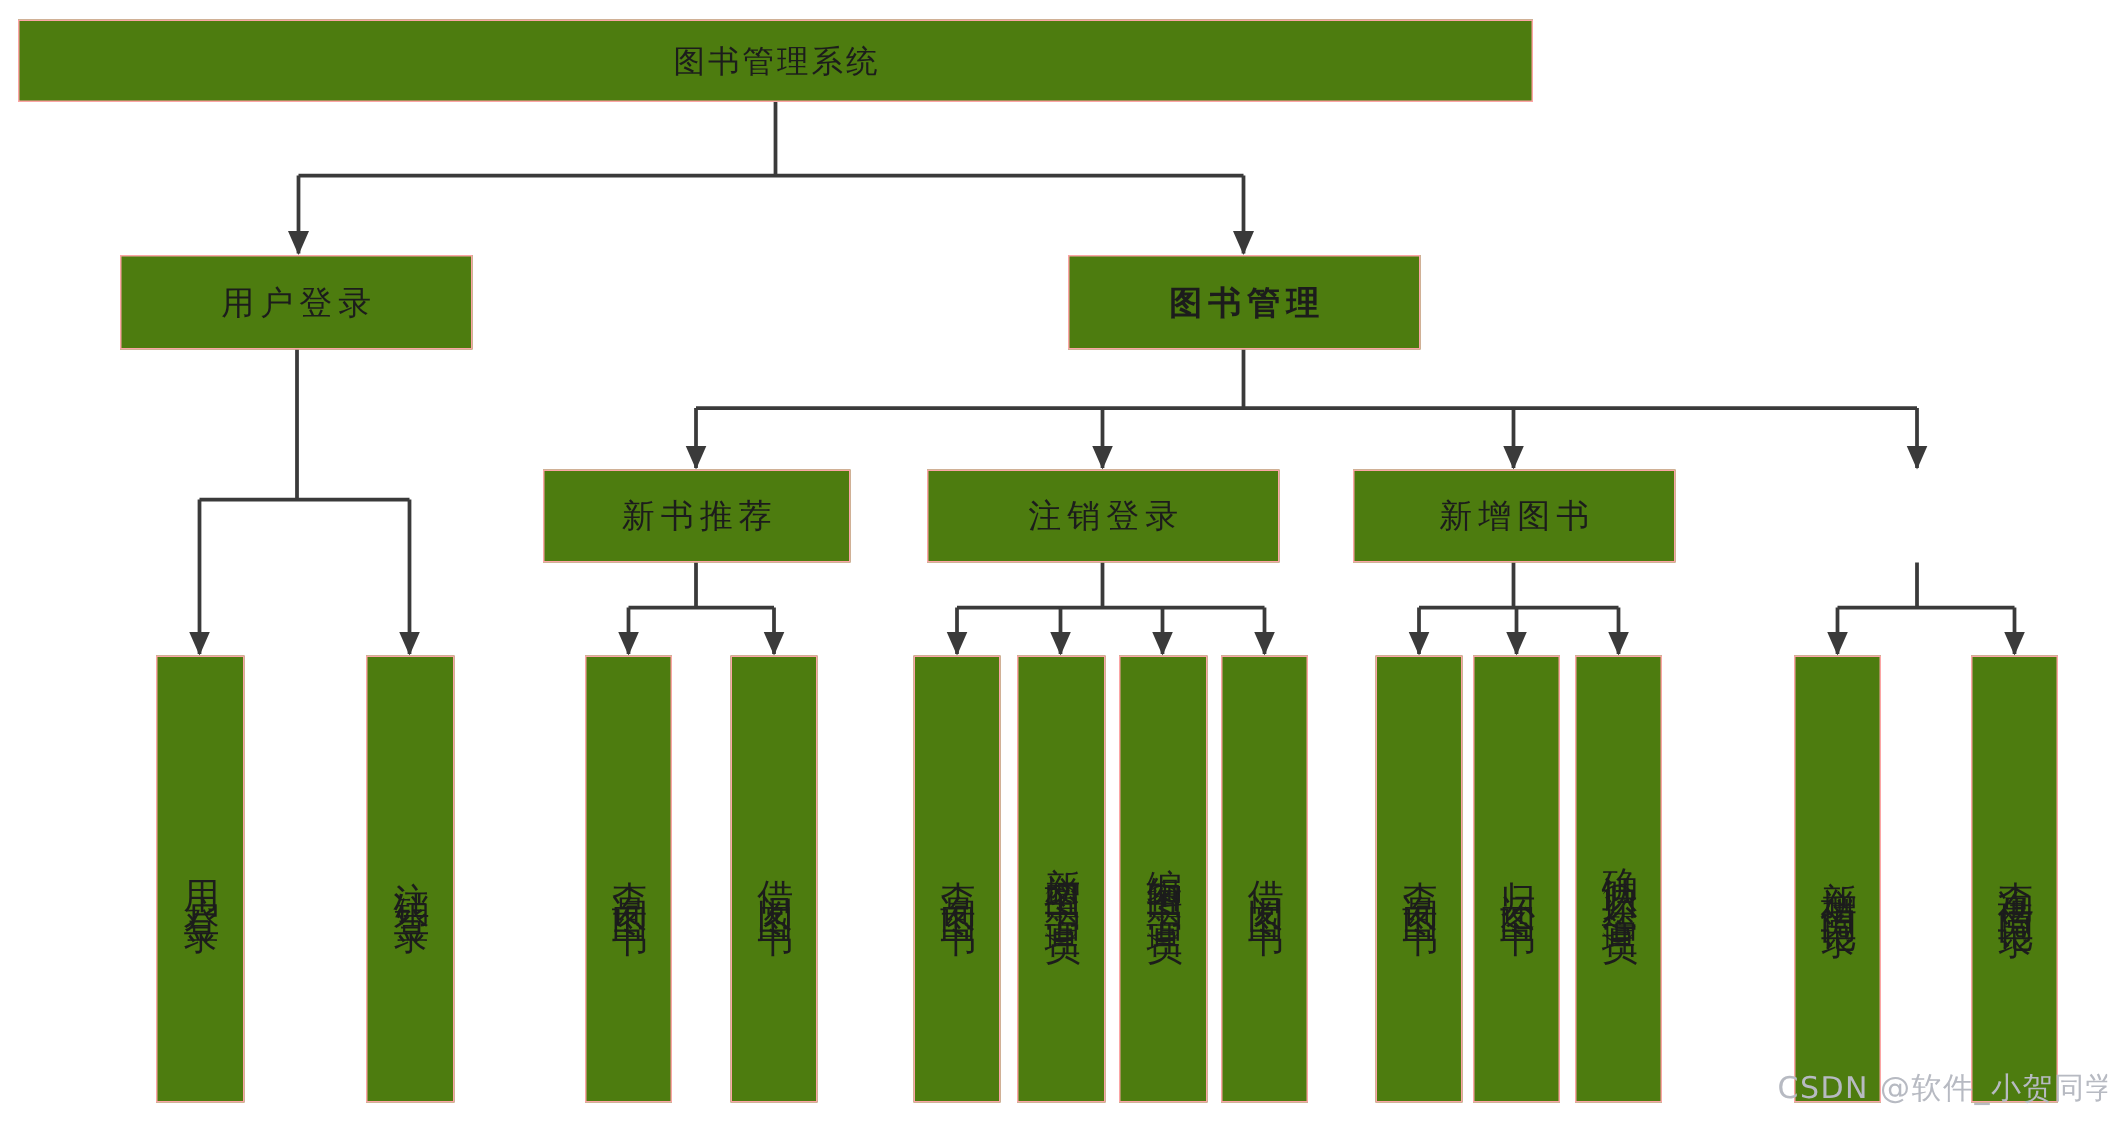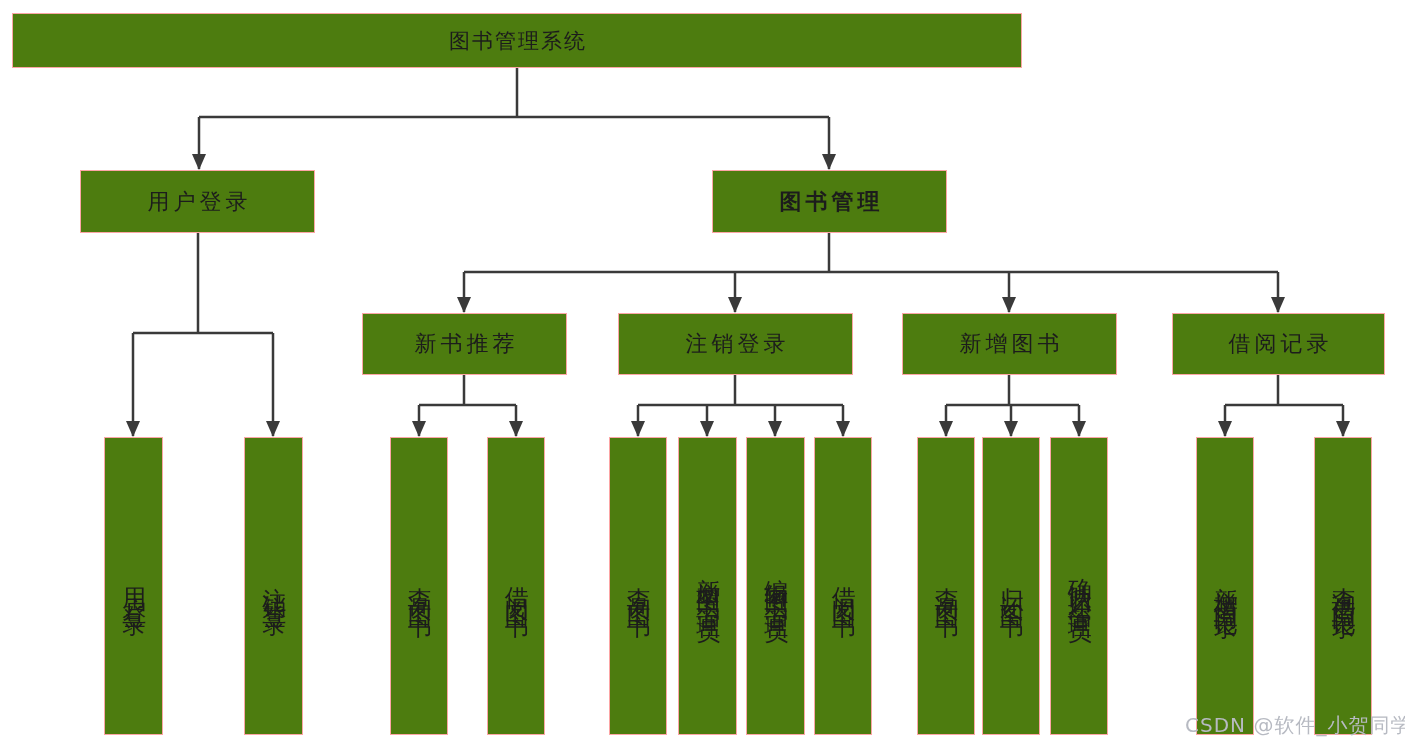--- a/index.html
+++ b/index.html
@@ -109,23 +109,20 @@
 
   <div class="box" style="left:362px; top:313px; width:205px; height:62px;font-family:Liberation Mono, monospace;">
     <span class="h-label">新书推荐</span>
   </div>
   <div class="box" style="left:618px; top:313px; width:235px; height:62px;">
     <span class="h-label">注销登录</span>
   </div>
   <div class="box" style="left:902px; top:313px; width:215px; height:62px;">
     <span class="h-label">新增图书</span>
   </div>
-  <div class="box" style="left:1172px; top:313px; width:213px; height:62px;">
-    <span class="h-label">借阅记录</span>
-  </div>
 
   <div class="box leaf short" style="left:104px; top:437px; width:59px; height:298px;">
     <span class="v">用户登录</span>
   </div>
   <div class="box leaf short" style="left:244px; top:437px; width:59px; height:298px;">
     <span class="v">注销登录</span>
   </div>
 
   <div class="box leaf short" style="left:390px; top:437px; width:58px; height:298px;">
     <span class="v">查询图书</span>

